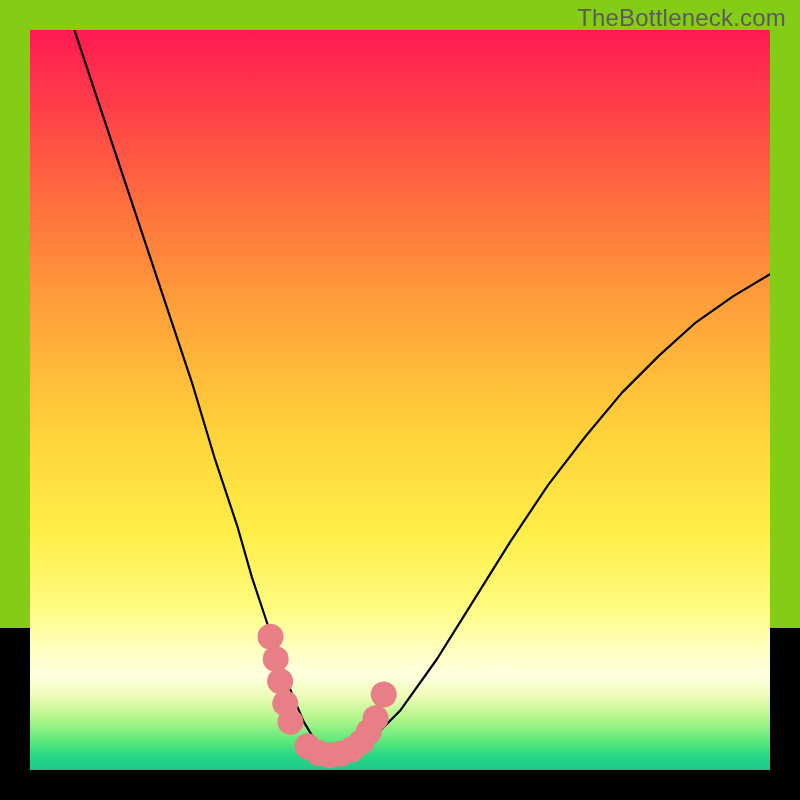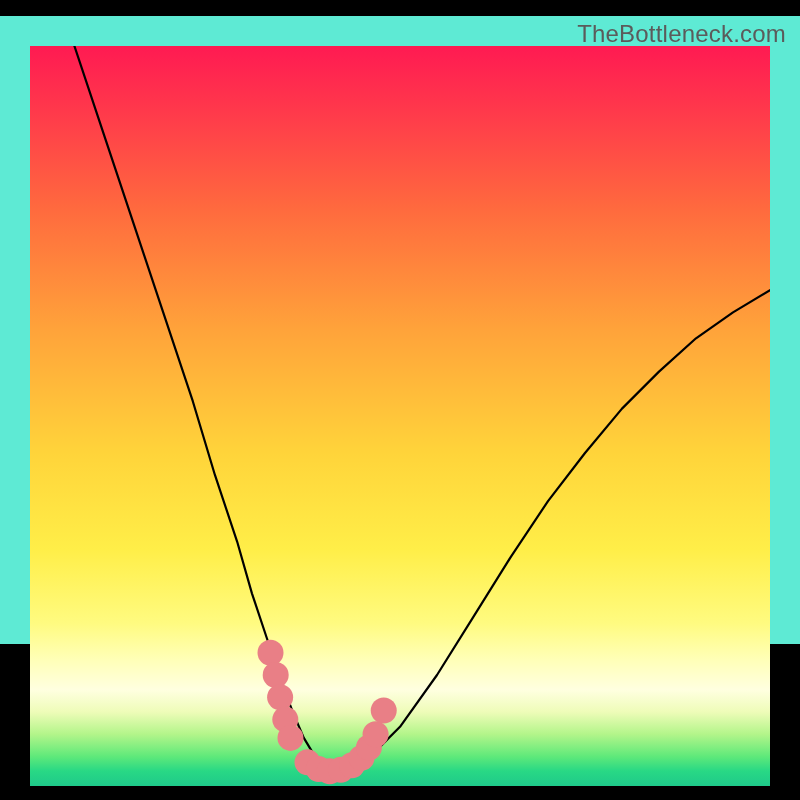--- a/index.html
+++ b/index.html
@@ -10,22 +10,21 @@
     background: #000;
     overflow: hidden;
     font-family: Arial, Helvetica, sans-serif;
   }
   .frame {
     position: absolute;
     left: 0;
     top: 0;
     width: 800px;
     height: 628px;
-    background: #5eead4;
-    margin-top: 16px;
+    background: #84cc16;
   }
   .plot {
     position: absolute;
     left: 30px;
     top: 30px;
     width: 740px;
     height: 740px;
     background: linear-gradient(
       to bottom,
       #ff1a52 0%,

